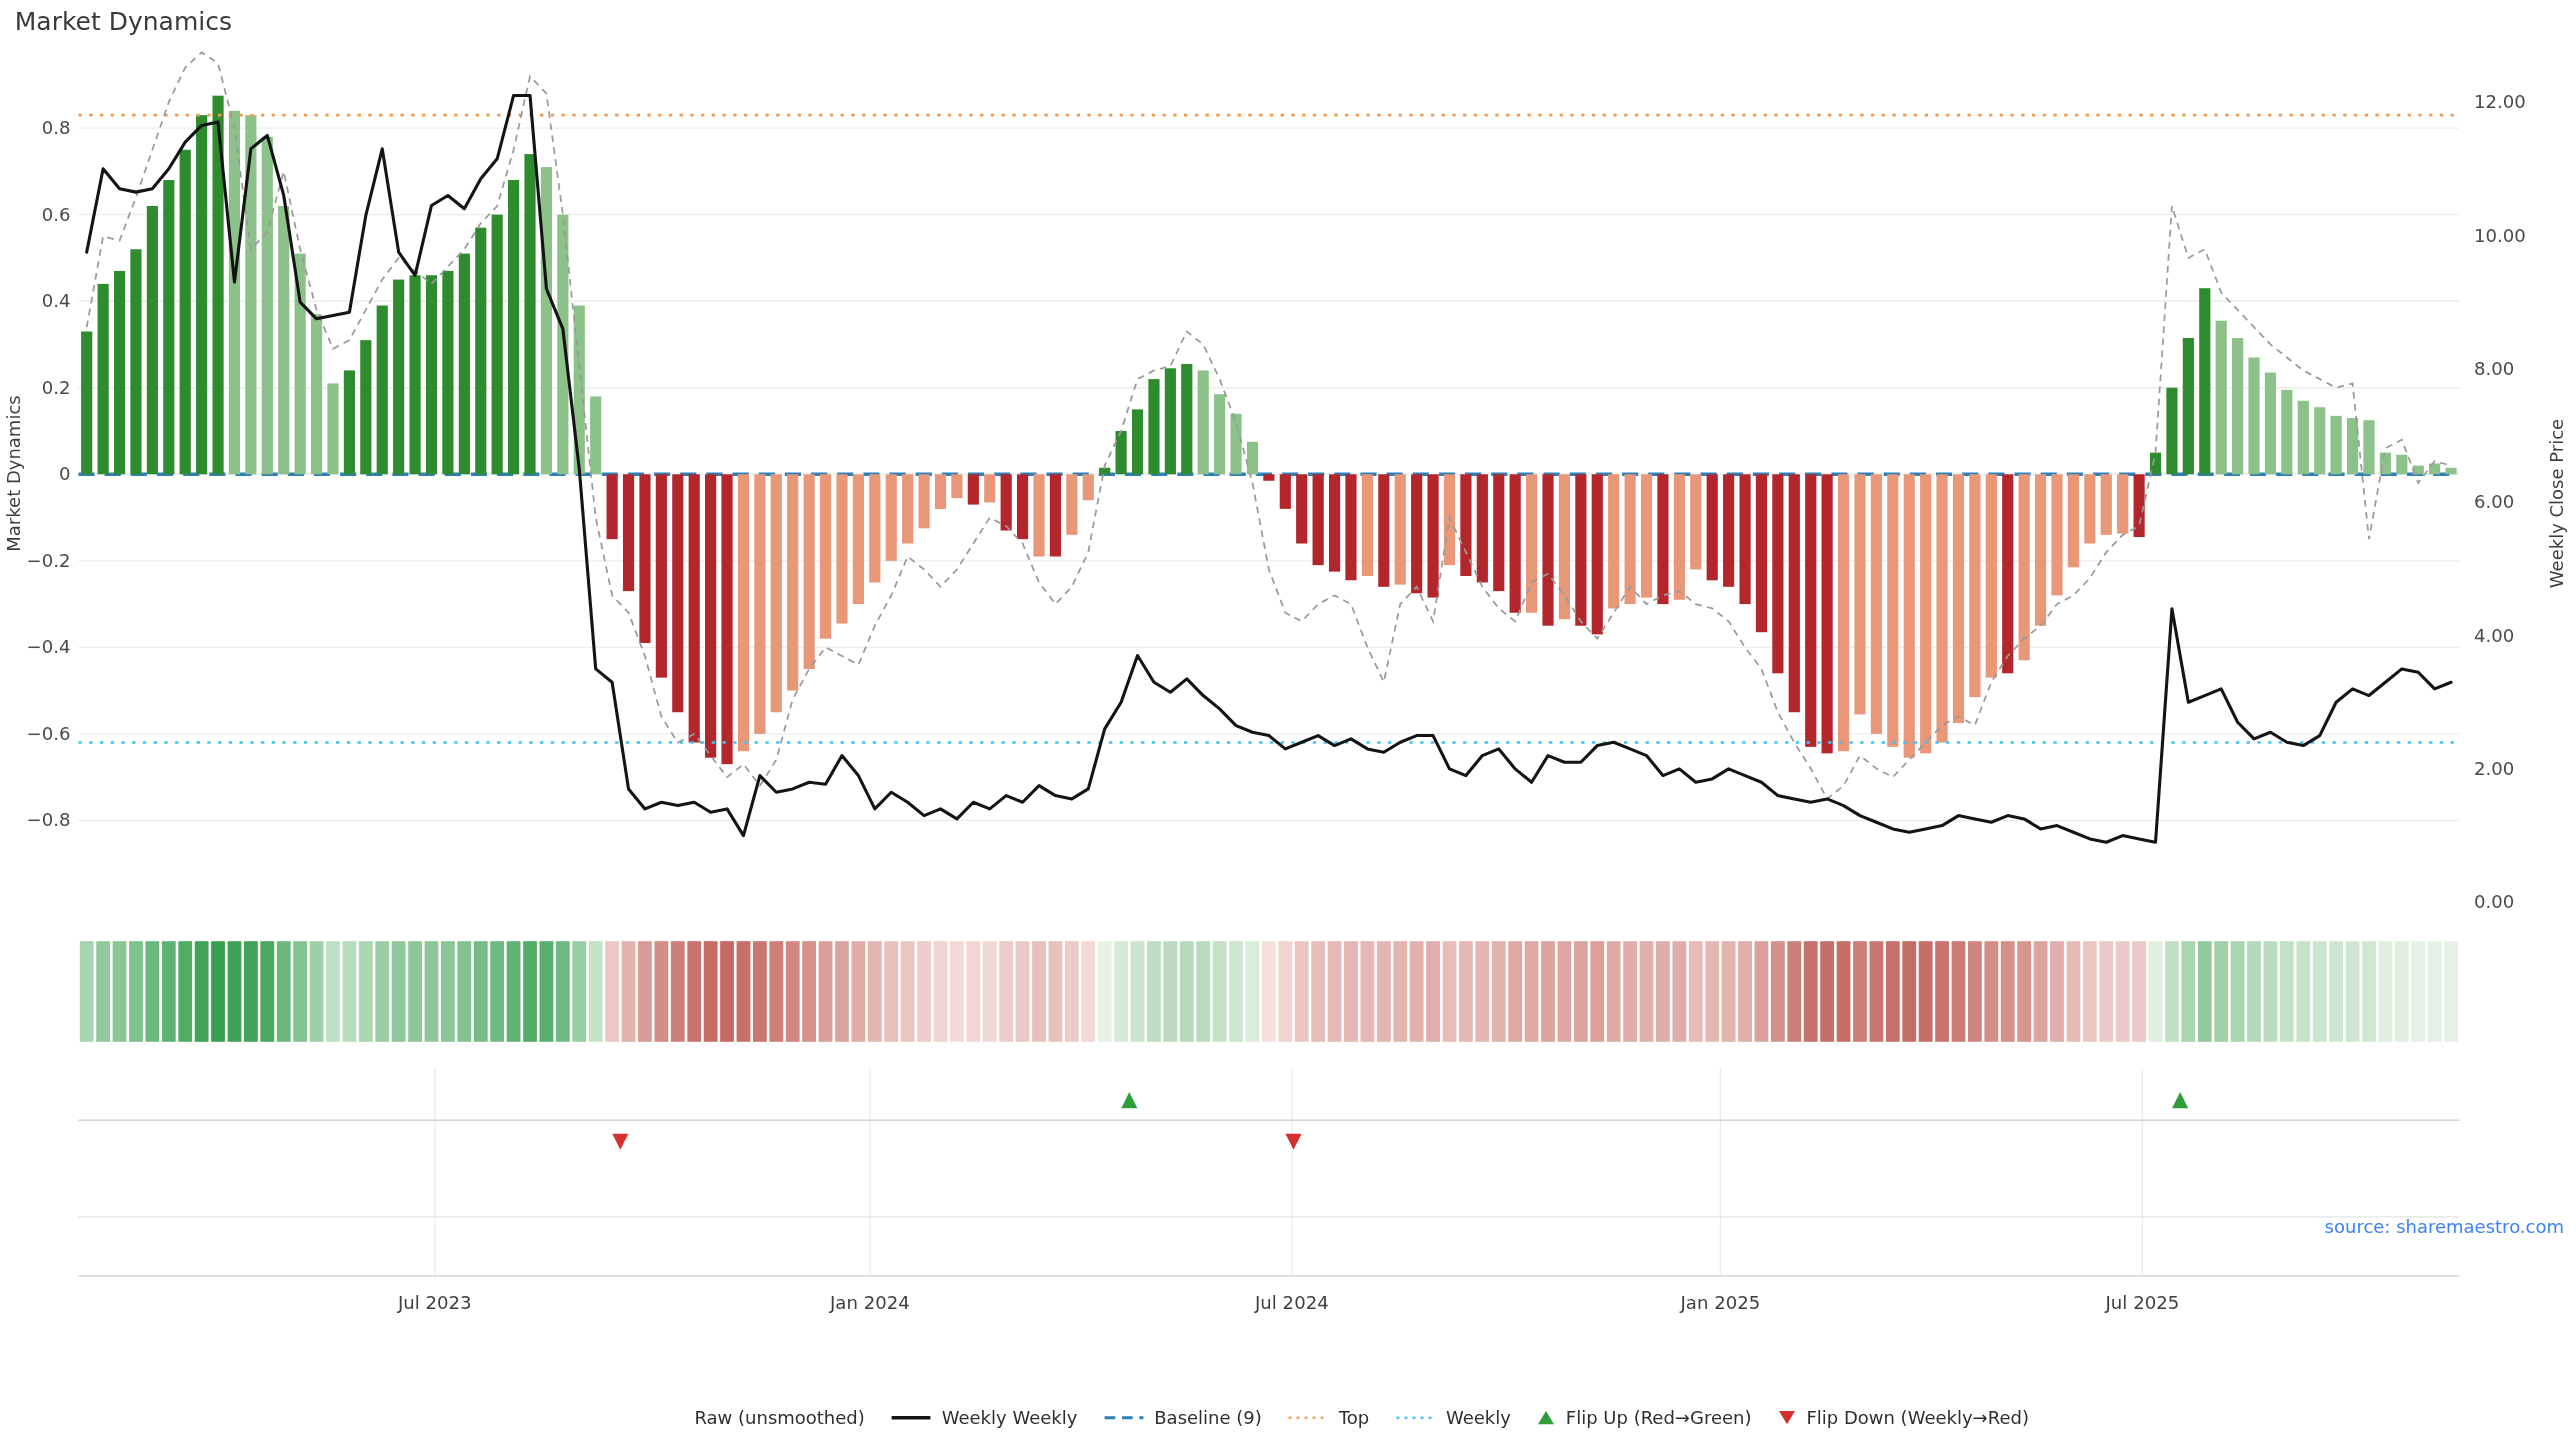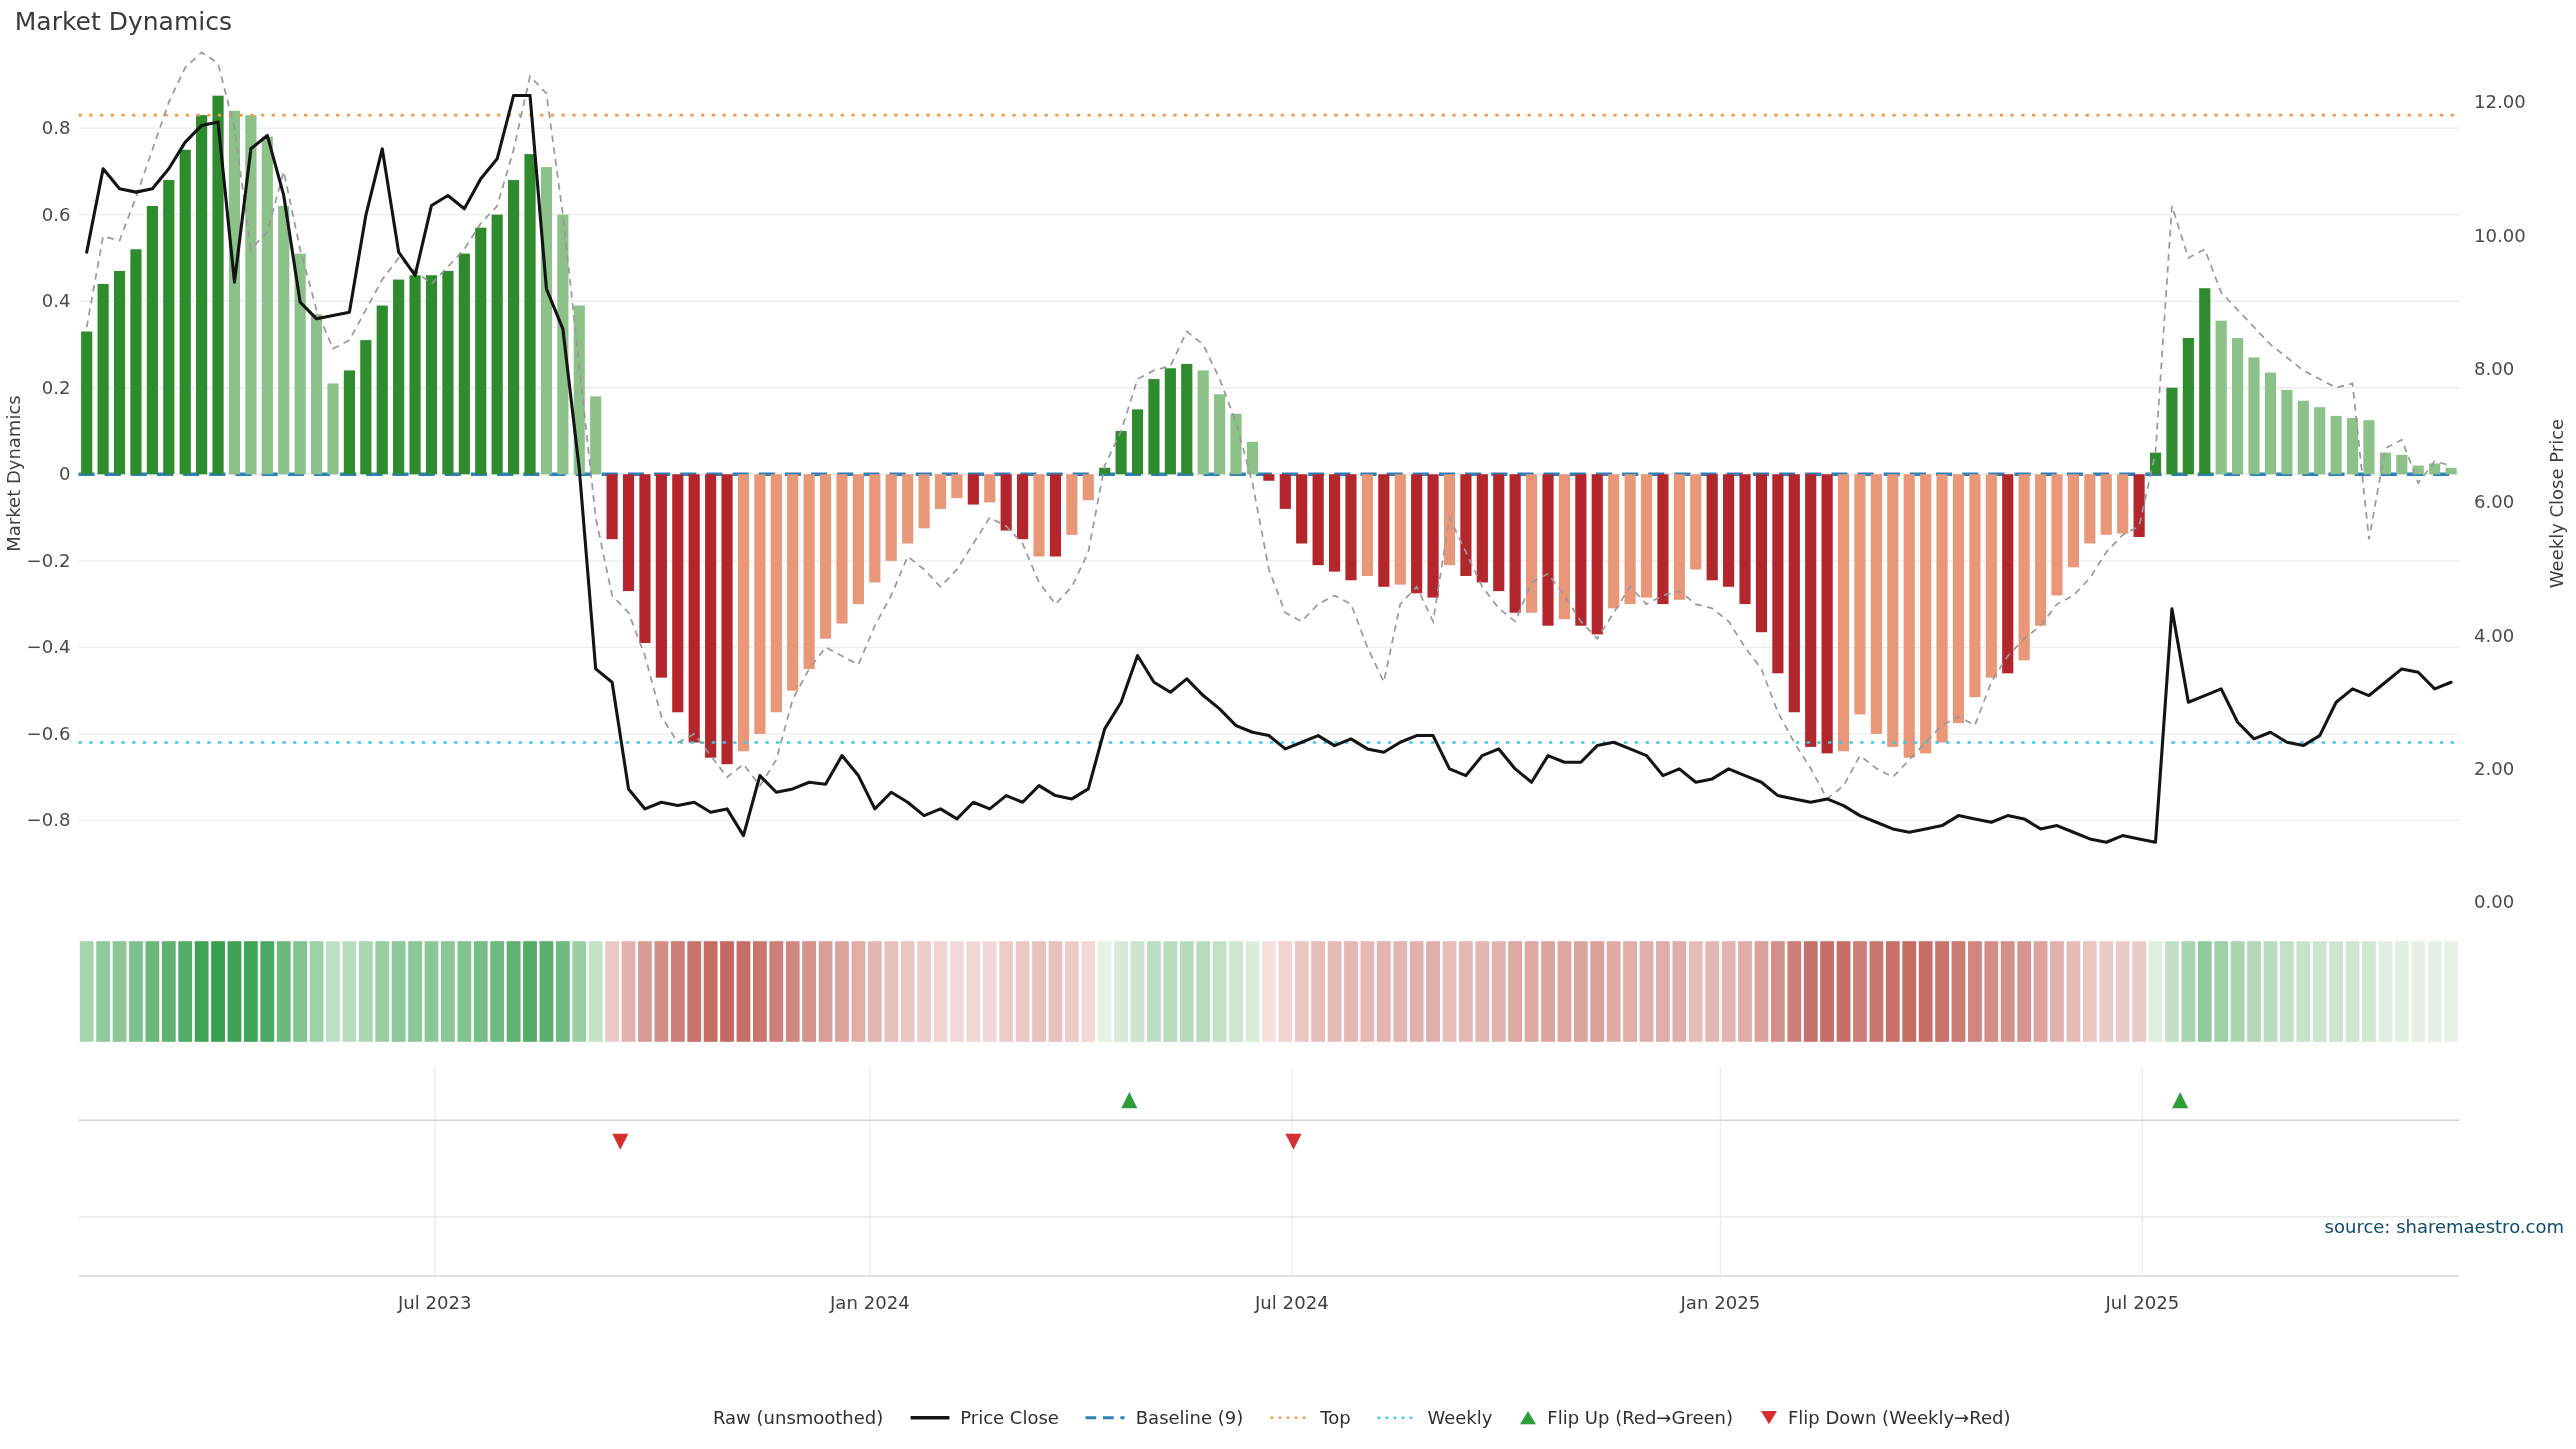--- a/index.html
+++ b/index.html
@@ -3,21 +3,21 @@
 <meta charset="utf-8">
 <style>
   html,body{margin:0;padding:0;background:#ffffff;}
   body{width:2576px;height:1449px;position:relative;overflow:hidden;
        font-family:"DejaVu Sans","Liberation Sans",sans-serif;}
   .title{position:absolute;left:14.8px;top:6.7px;font-size:25px;color:#3a3a3a;white-space:nowrap;}
   .ylabel-left{position:absolute;left:-101px;top:463px;width:228px;text-align:center;
        transform:rotate(-90deg);font-size:18px;color:#3f3f3f;white-space:nowrap;}
   .ylabel-right{position:absolute;left:2442px;top:493px;width:228px;text-align:center;
        transform:rotate(-90deg);font-size:18px;color:#3f3f3f;white-space:nowrap;}
-  .source{position:absolute;right:12px;top:1216px;font-size:18px;color:#0c4a6e;white-space:nowrap;}
+  .source{position:absolute;right:12px;top:1216px;font-size:18px;color:#3b82f6;white-space:nowrap;}
   #plot{position:absolute;left:0;top:0;}
   .legend{position:absolute;left:0;top:1407px;width:2576px;display:flex;
        justify-content:center;align-items:center;gap:25.5px;padding-left:48px;}
   .legend-item{display:flex;align-items:center;gap:9.4px;}
   .legend-item span{font-size:18px;color:#2f2f2f;white-space:nowrap;}
 </style>
 </head>
 <body>
 
 <div class="title">Market Dynamics</div>
@@ -370,21 +370,21 @@
   <div class="legend-item">
     <svg width="42" height="13.4" viewBox="0 0 62 20">
         <line x1="2" y1="10" x2="60" y2="10" stroke-width="3.4" stroke-dasharray="8 7" stroke="undefined"></line>
       </svg>
     <span>Raw (unsmoothed)</span>
   </div>
   <div class="legend-item">
     <svg width="42" height="13.4" viewBox="0 0 62 20">
         <line x1="2" y1="10" x2="60" y2="10" stroke-width="5.4" stroke="#141414"></line>
       </svg>
-    <span>Price Close</span>
+    <span>Weekly Weekly</span>
   </div>
   <div class="legend-item">
     <svg width="42" height="13.4" viewBox="0 0 62 20">
         <line x1="2" y1="10" x2="60" y2="10" stroke-width="4.6" stroke-dasharray="16 10" stroke="#2f7fb8"></line>
       </svg>
     <span>Baseline (9)</span>
   </div>
   <div class="legend-item">
     <svg width="42" height="13.4" viewBox="0 0 62 20">
         <line x1="2" y1="10" x2="60" y2="10" stroke-width="3.8" stroke-dasharray="4 8" stroke="#f09b4d"></line>

